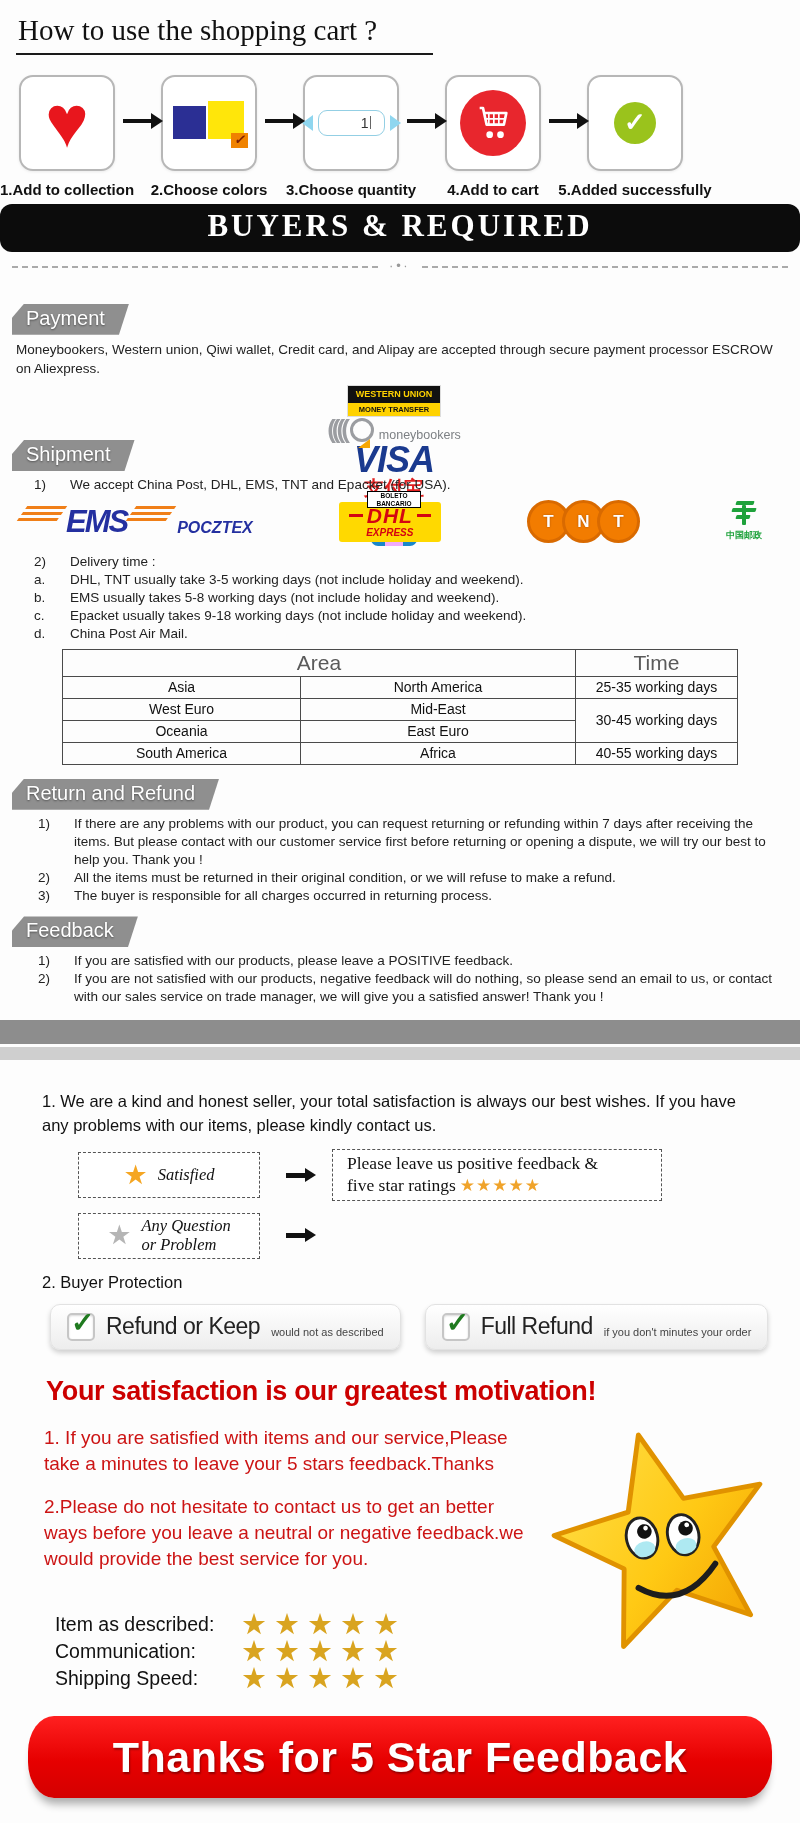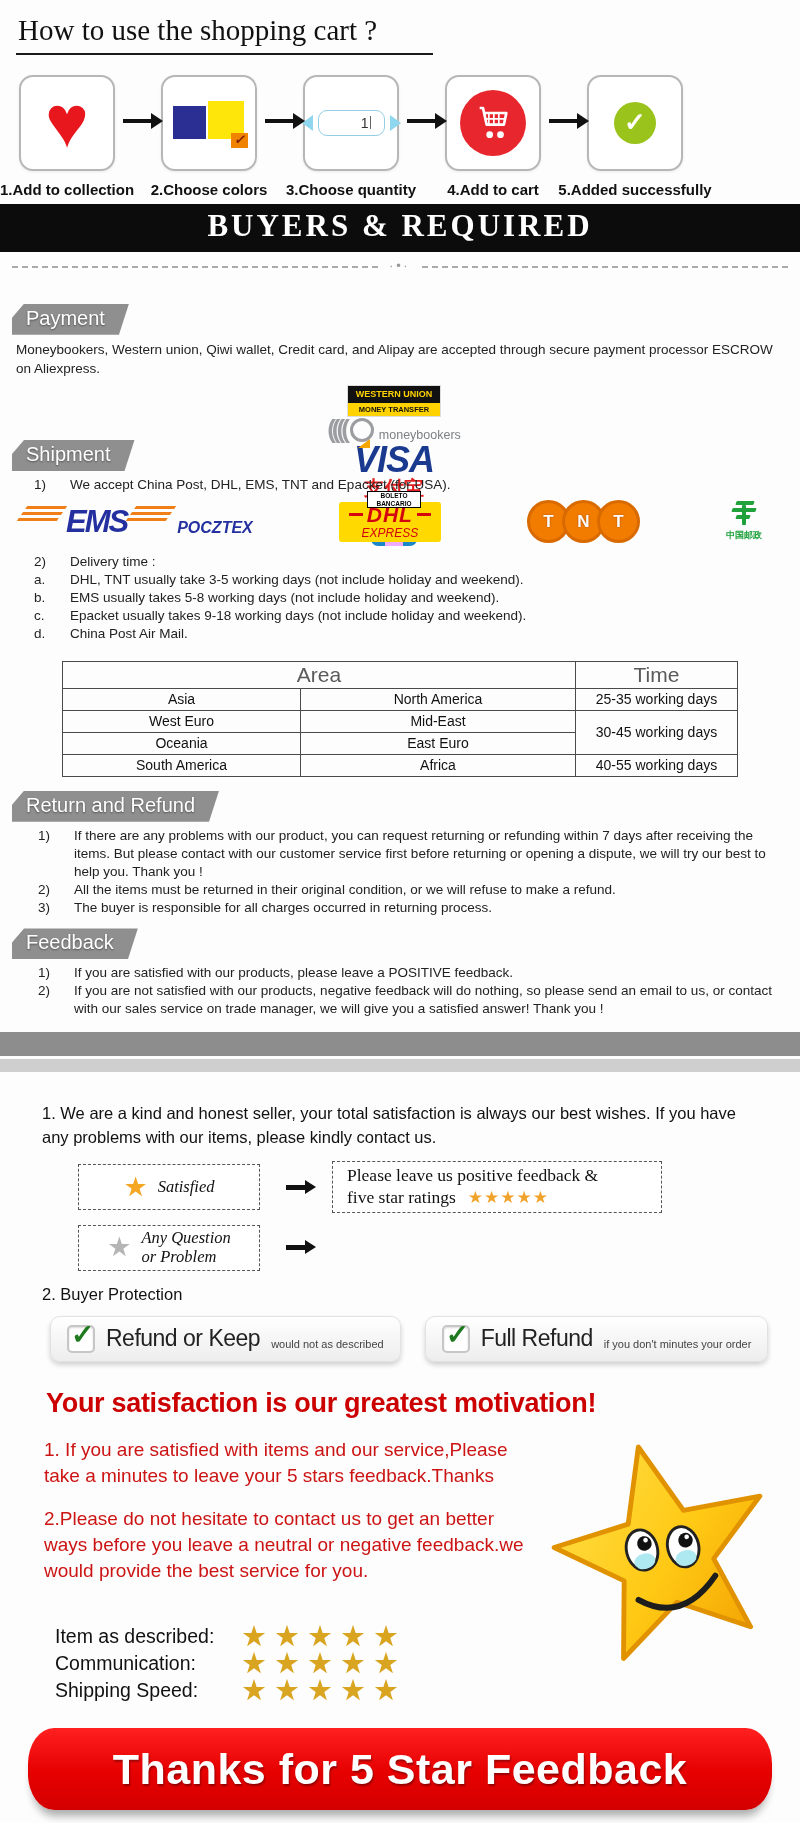--- a/index.html
+++ b/index.html
@@ -31,21 +31,21 @@
   .tri-r{width:0;height:0;border-left:11px solid #8fd6ef;border-top:8px solid transparent;border-bottom:8px solid transparent;}
   .qty-input{width:52px;height:24px;border:1.5px solid #93cfe4;border-radius:9px;background:#fff;
              display:flex;align-items:center;justify-content:flex-end;padding-right:13px;font-size:14px;color:#333;}
   .qty-input::after{content:"";width:1px;height:13px;background:#666;margin-left:1px;}
   .cart-circle{width:66px;height:66px;border-radius:50%;background:#e8262d;display:flex;align-items:center;justify-content:center;}
   .ok-circle{width:42px;height:42px;border-radius:50%;background:#9ac31c;color:#fff;font-size:26px;font-weight:bold;
              display:flex;align-items:center;justify-content:center;}
 
   
   .banner{margin-top:6px;background:#0c0c0c;color:#fff;text-align:center;font-family:"Liberation Serif",serif;
-          font-weight:bold;font-size:31px;letter-spacing:3px;padding:4px 0 8px;}
+          font-weight:bold;font-size:31px;letter-spacing:3px;padding:4px 0 8px;border-radius:12px;}
   .divider{margin:2px 12px 0;border-bottom:2px dashed #aaa;position:relative;height:12px;}
   .divider .orn{position:absolute;left:50%;top:4px;transform:translateX(-50%);background:#fdfdfd;
                 padding:0 10px;color:#999;font-size:13px;letter-spacing:3px;}
 
   
   .sec-badge{display:inline-block;background:#8f8f8f;color:#fff;font-size:20px;padding:3px 24px 5px 14px;
              text-shadow:0 1px 2px rgba(0,0,0,.45);
              clip-path:polygon(12px 0,100% 0,calc(100% - 10px) 100%,0 100%,0 45%);}
   .badge-row{margin-left:12px;}
 
@@ -85,37 +85,37 @@
   .ems{display:flex;}
   .ems-wing{width:40px;height:15px;background:repeating-linear-gradient(180deg,#f07f18 0 3px,transparent 3px 6px);
             transform:skewX(-35deg);}
   .ems-text{color:#2430a0;font-size:31px;font-weight:bold;font-style:italic;letter-spacing:-2px;line-height:1;margin:0 4px;}
   .ems-sub{color:#2430a0;font-size:16px;font-weight:bold;font-style:italic;margin-left:6px;align-self:flex-end;}
   .dhl{width:102px;height:40px;background:#ffd900;border-radius:3px;display:flex;flex-direction:column;
        align-items:center;justify-content:center;}
   .dhl-line{display:flex;align-items:center;gap:4px;justify-content:center;}
   .dhl-dash{width:14px;height:3px;background:#d40511;}
   .dhl-text{color:#d40511;font-size:21px;font-weight:bold;font-style:italic;letter-spacing:1px;line-height:1;}
-  .dhl-sub{color:#d40511;font-size:12px;font-style:italic;font-weight:normal;margin-top:1px;}
+  .dhl-sub{color:#d40511;font-size:10px;font-style:italic;font-weight:bold;margin-top:1px;}
   .tnt{display:flex;}
   .tnt-c{width:37px;height:37px;border-radius:50%;background:#f27c00;border:3px solid #d96a00;color:#fff;
          font-weight:bold;font-size:17px;display:flex;align-items:center;justify-content:center;margin-left:-8px;
          text-shadow:0 0 2px #a34c00;}
   .tnt-c:first-child{margin-left:0;}
   .cnpost{display:flex;flex-direction:column;align-items:center;}
   .cnpost-icon{position:relative;width:28px;height:26px;}
   .cnpost-icon i{position:absolute;background:#1fa23c;height:4px;border-radius:1px;transform:skewX(-18deg);}
   .cnpost-icon i:nth-child(1){left:6px;top:0;width:18px;}
   .cnpost-icon i:nth-child(2){left:2px;top:7px;width:24px;}
   .cnpost-icon i:nth-child(3){left:6px;top:14px;width:14px;}
   .cnpost-icon i:nth-child(4){left:12px;top:4px;width:4px;height:20px;transform:none;}
   .cnpost-label{color:#1fa23c;font-size:9px;font-weight:bold;margin-top:2px;}
 
   
-  .shiptable{border-collapse:collapse;margin:18px auto 0;width:676px;}
+  .shiptable{border-collapse:collapse;margin:6px auto 0;width:676px;}
   .shiptable th,.shiptable td{border:1.5px solid #4a4a4a;text-align:center;}
   .shiptable th{font-weight:normal;font-size:21px;color:#5a5a5a;padding:1px;}
   .shiptable td{font-size:14px;color:#111;padding:2.5px 6px;}
   .col1{width:225px;} .col2{width:262px;}
 
   
   .band-dark{height:24px;background:#8d8d8d;margin-top:14px;}
   .band-light{height:13px;background:#cfcfcf;margin-top:3px;}
 
   
@@ -125,21 +125,21 @@
            justify-content:center;gap:10px;background:#fff;padding:2px 6px;}
   .sat-star{font-size:27px;line-height:1;}
   .star-gold{color:#f5a623;} .star-gray{color:#b5b5b5;}
   .sat-label{font-family:"Liberation Serif",serif;font-style:italic;font-size:16.5px;color:#111;line-height:1.15;}
   .sat-arrow{position:relative;width:20px;height:5px;background:#111;margin:0 26px;flex:none;}
   .sat-arrow::after{content:"";position:absolute;right:-10px;top:-5px;border-left:11px solid #111;
                     border-top:7.5px solid transparent;border-bottom:7.5px solid transparent;}
   .res-box{border:1.5px dashed #555;min-height:42px;padding:3px 14px;background:#fff;width:300px;
            font-family:"Liberation Serif",serif;font-size:17.5px;color:#111;
            display:flex;flex-direction:column;justify-content:center;line-height:1.25;}
-  .res-line{display:flex;align-items:flex-start;gap:12px;}
+  .res-line{display:flex;align-items:flex-start;gap:4px;}
   .small-stars{color:#f0a32a;font-size:17px;letter-spacing:1px;}
   .tm-ball{display:inline-block;width:15px;height:15px;border-radius:50%;
            background:radial-gradient(circle at 35% 30%,#e8f6ff,#7fb8e8 55%,#3a7fc0);border:1px solid #5f9dd0;}
   .buyer-protection{margin:14px 0 0 42px;font-size:16.5px;color:#111;}
   .protect-row{display:flex;gap:24px;margin:12px 0 0 50px;}
   .protect-badge{background:linear-gradient(#ffffff,#ededed);border:1px solid #e2e2e2;border-radius:10px;
                  box-shadow:0 3px 5px rgba(0,0,0,.18);padding:8px 16px;display:flex;align-items:center;gap:11px;}
   .check-box{width:24px;height:24px;background:#fff;border:2px solid #c6c6c6;border-radius:5px;position:relative;
              box-shadow:inset 0 1px 2px rgba(0,0,0,.15);flex:none;}
   .check-box span{position:absolute;left:2px;top:-9px;color:#1f7a1f;font-size:28px;font-weight:bold;}

